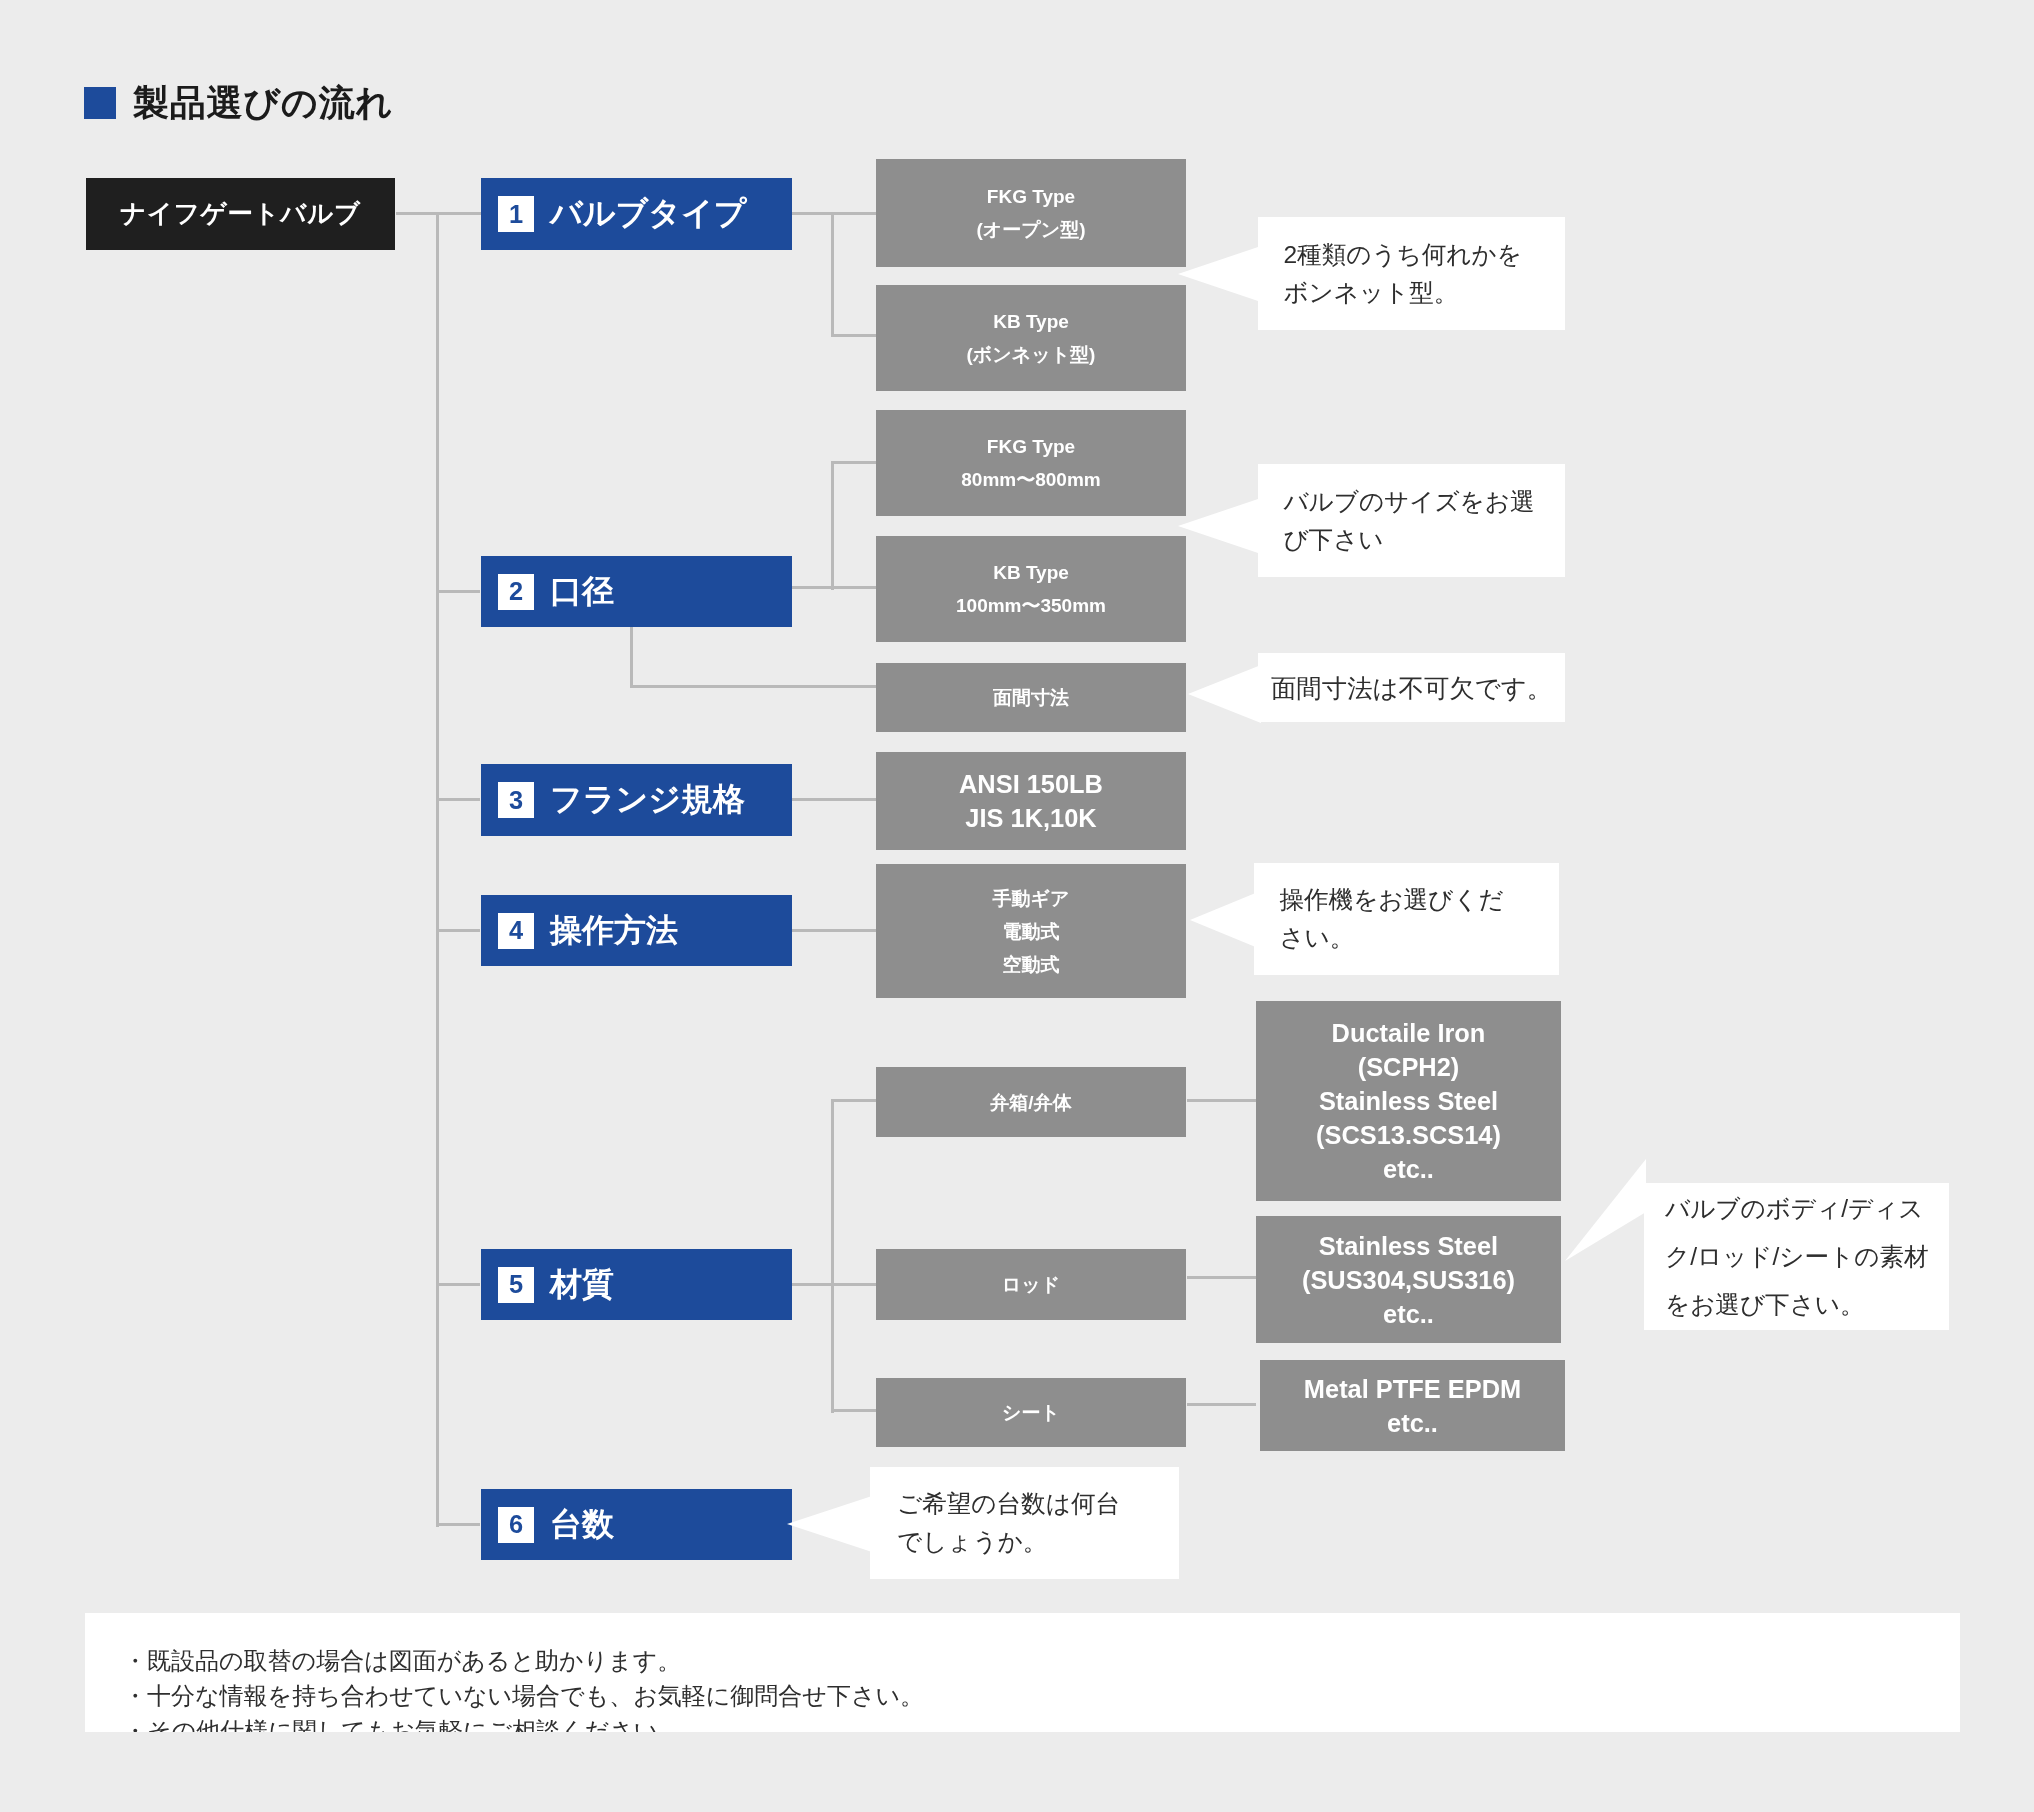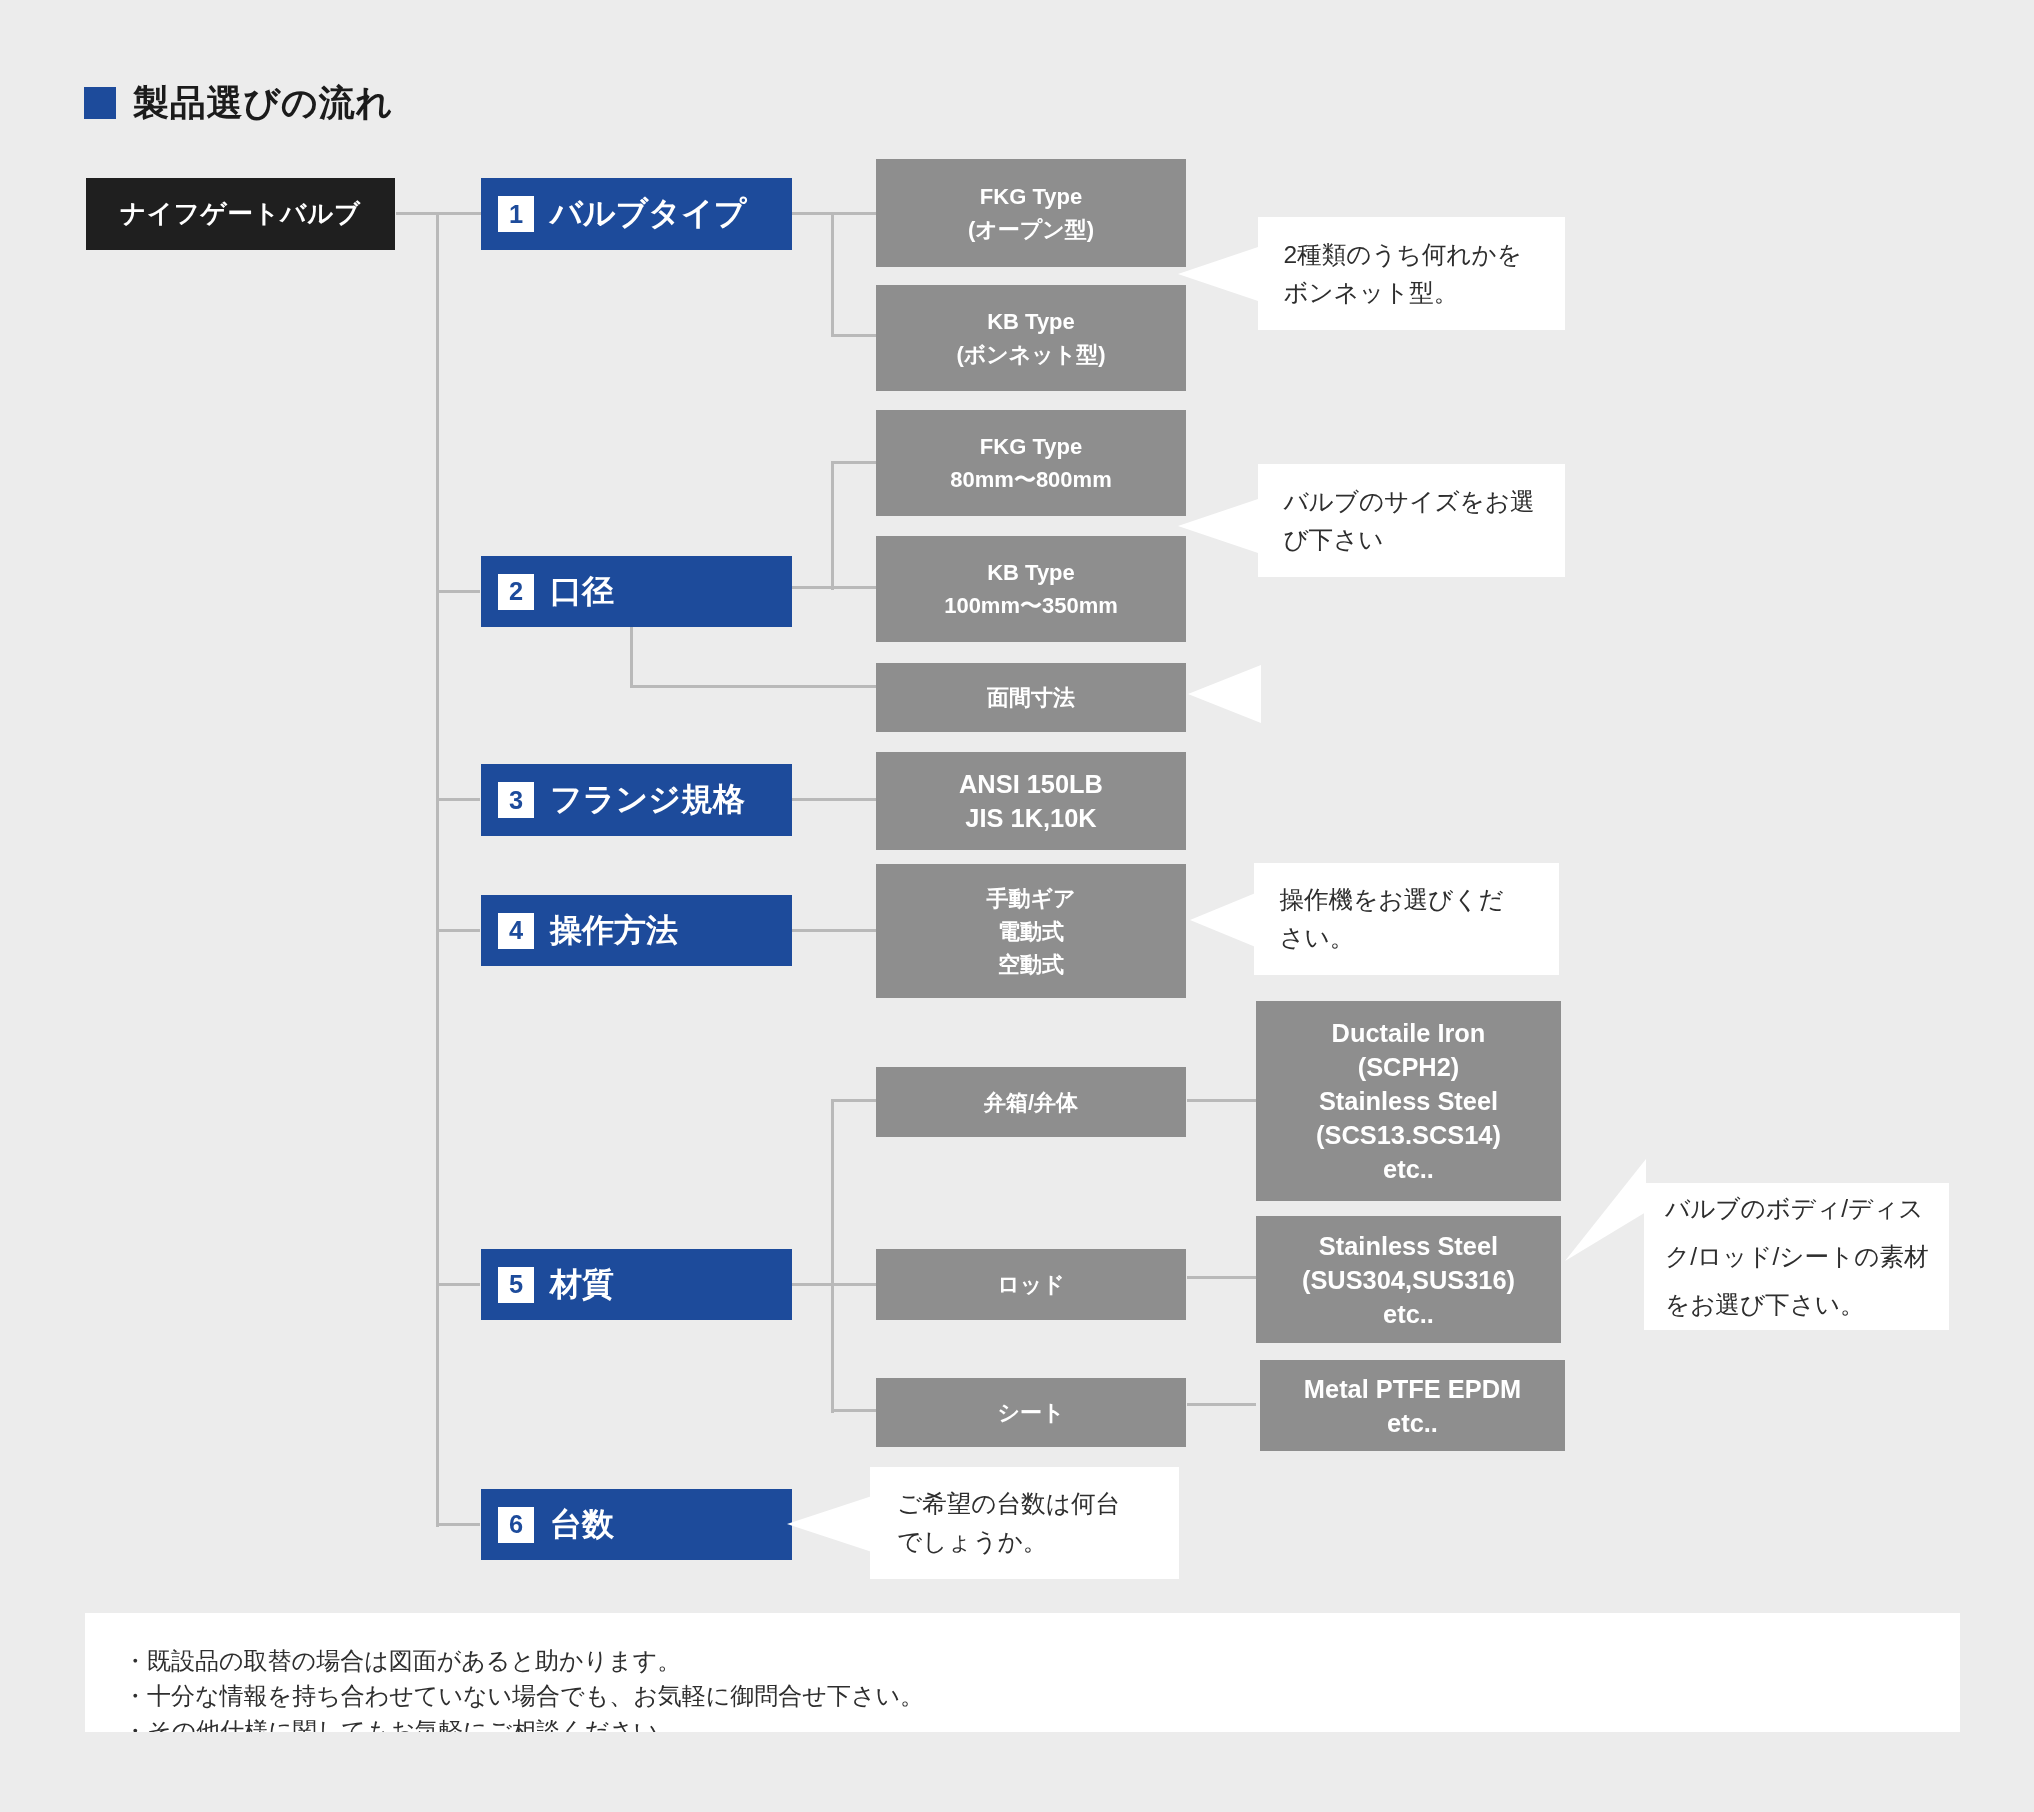--- a/index.html
+++ b/index.html
@@ -28,21 +28,21 @@
     letter-spacing: 0.8px; white-space: nowrap;
   }
 
   
   .node {
     display: flex; align-items: center; justify-content: center;
     text-align: center; color: #ffffff; font-weight: bold;
     white-space: pre-line;
   }
   .root-node { background: #1f1f1f; font-size: 25.4px; letter-spacing: 0.8px; }
-  .gray-node { background: #8e8e8e; font-size: 22px; line-height: 33px; }
+  .gray-node { background: #8e8e8e; font-size: 19px; line-height: 33px; }
   .gray-node.en { font-size: 25.4px; line-height: 34px; }
 
   .step-node {
     background: #1d4b9b; color: #fff;
     display: flex; align-items: center;
     padding-left: 17px; gap: 16px;
   }
   .step-badge {
     width: 36px; height: 36px; background: #ffffff; color: #1d4b9b;
     font-size: 25.4px; font-weight: bold; flex: 0 0 auto;
@@ -177,20 +177,21 @@
 
   <div class="abs arrow-left" style="left:1178px; top:246px; width:83px; height:56px;"></div>
   <div class="abs callout pad" style="left:1258px; top:217px; width:307px; height:113px;">2種類のうち何れかを
 ボンネット型。</div>
 
   <div class="abs arrow-left" style="left:1178px; top:498px; width:83px; height:56px;"></div>
   <div class="abs callout pad" style="left:1258px; top:464px; width:307px; height:113px;">バルブのサイズをお選
 び下さい</div>
 
   <div class="abs arrow-left" style="left:1188px; top:665px; width:73px; height:58px;"></div>
+  <div class="abs callout center" style="left:1258px; top:653px; width:307px; height:69px; font-size:25.4px;">面間寸法は不可欠です。</div>
 
   <div class="abs arrow-left" style="left:1190px; top:892px; width:68px; height:56px;"></div>
   <div class="abs callout pad" style="left:1254px; top:863px; width:305px; height:112px;">操作機をお選びくだ
 さい。</div>
 
   <div class="abs arrow-tilt" style="left:1565px; top:1159px; width:81px; height:102px;"></div>
   <div class="abs callout" style="left:1644px; top:1183px; width:305px; height:147px; padding-left:21px; line-height:48px;">バルブのボディ/ディス
 ク/ロッド/シートの素材
 をお選び下さい。</div>
 

